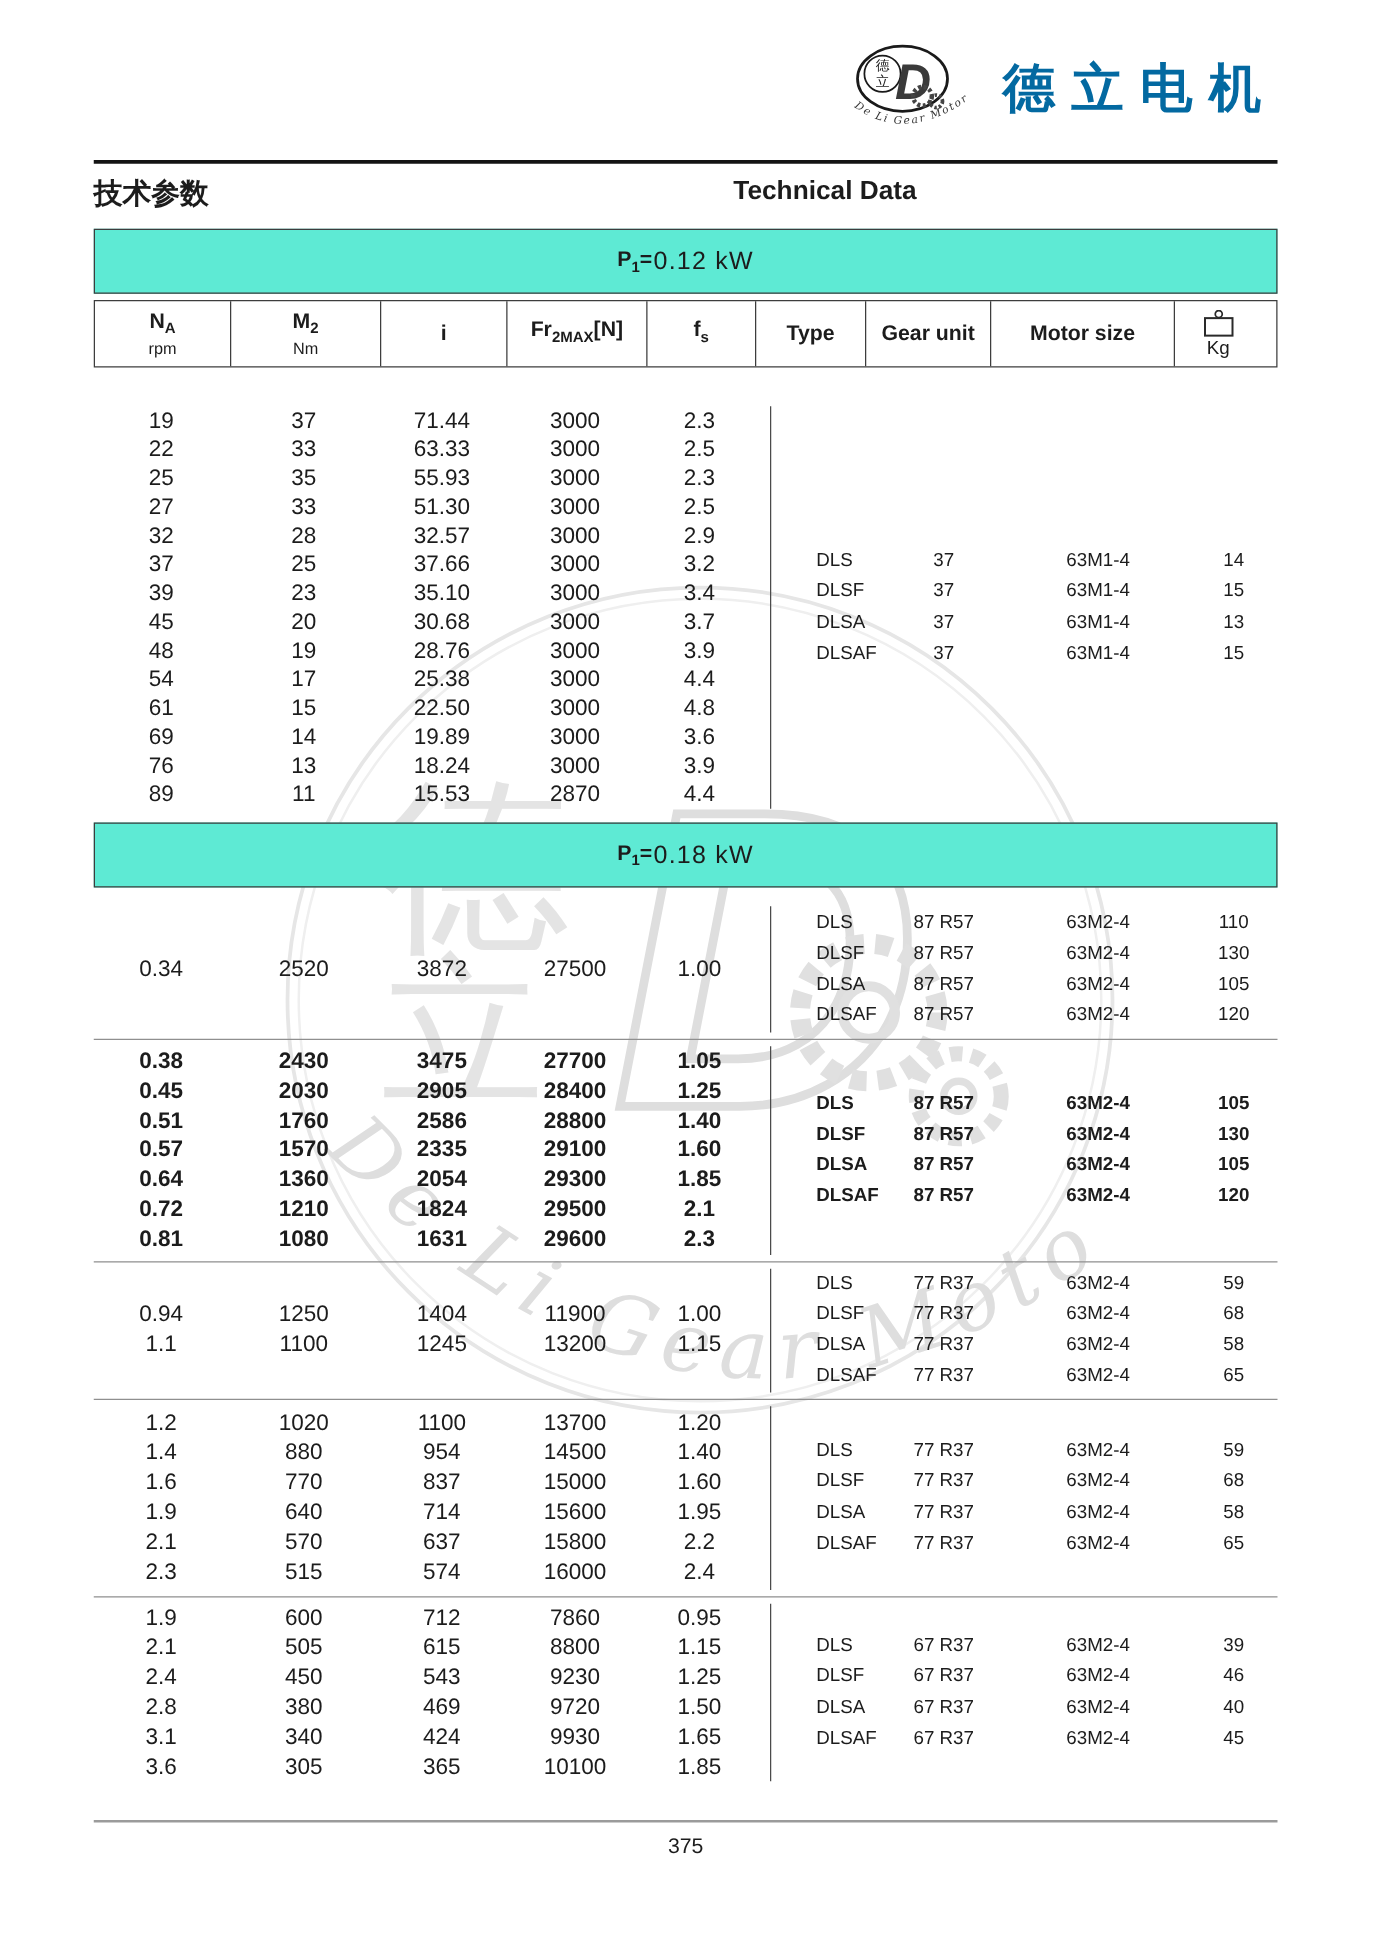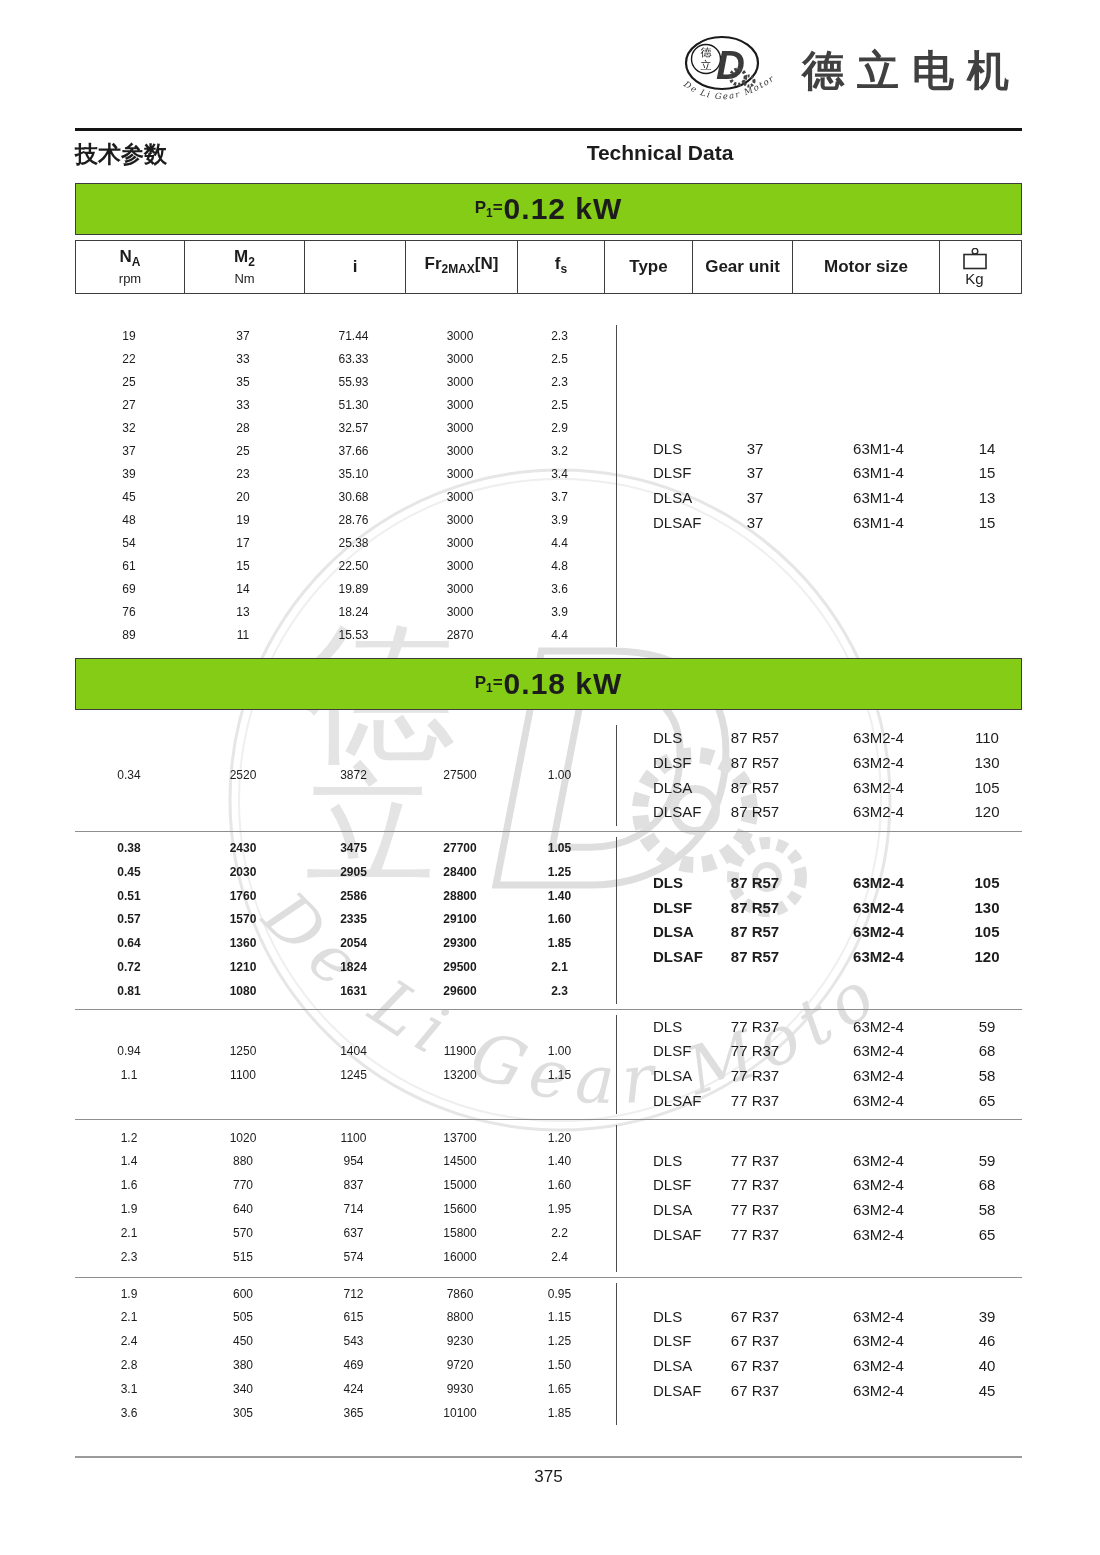--- a/index.html
+++ b/index.html
@@ -4,55 +4,55 @@
 <style>
   html,body{margin:0;padding:0;background:#fff;}
   body{width:1100px;height:1555px;position:relative;overflow:hidden;
        font-family:"Liberation Sans","DejaVu Sans",sans-serif;color:#1c1c1c;}
   .content{position:relative;z-index:1;width:947px;margin:0 auto 0 75px;}
 
   
   .hdr{height:128px;display:flex;justify-content:flex-end;align-items:center;
        gap:14px;box-sizing:border-box;padding-top:14px;}
   .brand-cn{font-family:"DejaVu Serif","Liberation Serif",serif;font-weight:700;
-            font-size:42px;letter-spacing:13px;color:#404040;white-space:nowrap;}
+            font-size:42px;letter-spacing:13px;color:#0369a1;white-space:nowrap;}
   .top-rule{border-top:3px solid #141414;}
 
   .title-row{position:relative;height:46px;}
   .title-cn{position:absolute;left:0;top:8px;font-size:23px;font-weight:700;}
   .title-en{position:absolute;left:285px;width:600px;top:10px;text-align:center;
             font-size:21px;font-weight:700;}
 
   
   .banner{margin-top:6px;height:52px;border:1.5px solid #3d3d3d;box-sizing:border-box;
-          display:flex;align-items:center;justify-content:center;background:#84cc16;}
+          display:flex;align-items:center;justify-content:center;background:#5eead4;}
   .p-small{font-size:17px;font-weight:700;}
   .p-small sub{font-size:12px;}
-  .p-big{font-size:30px;font-weight:700;letter-spacing:1px;margin-left:1px;}
+  .p-big{font-size:20px;font-weight:400;letter-spacing:1px;margin-left:1px;}
 
   
   .thead{margin-top:5px;height:54px;border:1.5px solid #3d3d3d;box-sizing:border-box;
          display:flex;background:#fff;}
   .th{display:flex;flex-direction:column;justify-content:center;align-items:center;
       box-sizing:border-box;border-left:1px solid #3d3d3d;}
   .th:first-child{border-left:none;}
   .th-main{font-size:17px;font-weight:700;line-height:18px;}
   .th-main sub{font-size:12px;font-weight:700;}
   .th-unit{font-size:13px;line-height:14px;}
   .w-c0{width:108px}.w-c1{width:120px}.w-c2{width:101px}.w-c3{width:112px}.w-c4{width:87px}
   .w-t0{width:88px}.w-t1{width:100px}.w-t2{width:147px}.w-t3{width:70px}
   .kgicon{display:block;margin:0 auto 1px auto;}
   .kg-label{font-size:15px;line-height:15px;}
 
   
   .group{display:flex;align-items:stretch;box-sizing:border-box;padding:5px 0;}
   .g-left{width:542px;display:flex;flex-direction:column;justify-content:center;}
   .g-right{flex:1;border-left:1.2px solid #4b4b4b;display:flex;flex-direction:column;
            justify-content:center;}
-  .d-row{display:flex;font-size:12px;}
+  .d-row{display:flex;font-size:18px;}
   .d-row span{display:inline-block;text-align:center;}
   .m-row{display:flex;font-size:15px;line-height:24.6px;}
   .m-c0{width:88px;box-sizing:border-box;padding-left:36px;text-align:left;}
   .m-c1{width:100px;text-align:center;}
   .m-c2{width:147px;text-align:center;}
   .m-c3{width:70px;text-align:center;}
 
   #groups-0 .group{margin-top:26px;min-height:326px;}
   #groups-0 .d-row{line-height:23px;}
   #groups-1 .d-row{line-height:23.8px;}

